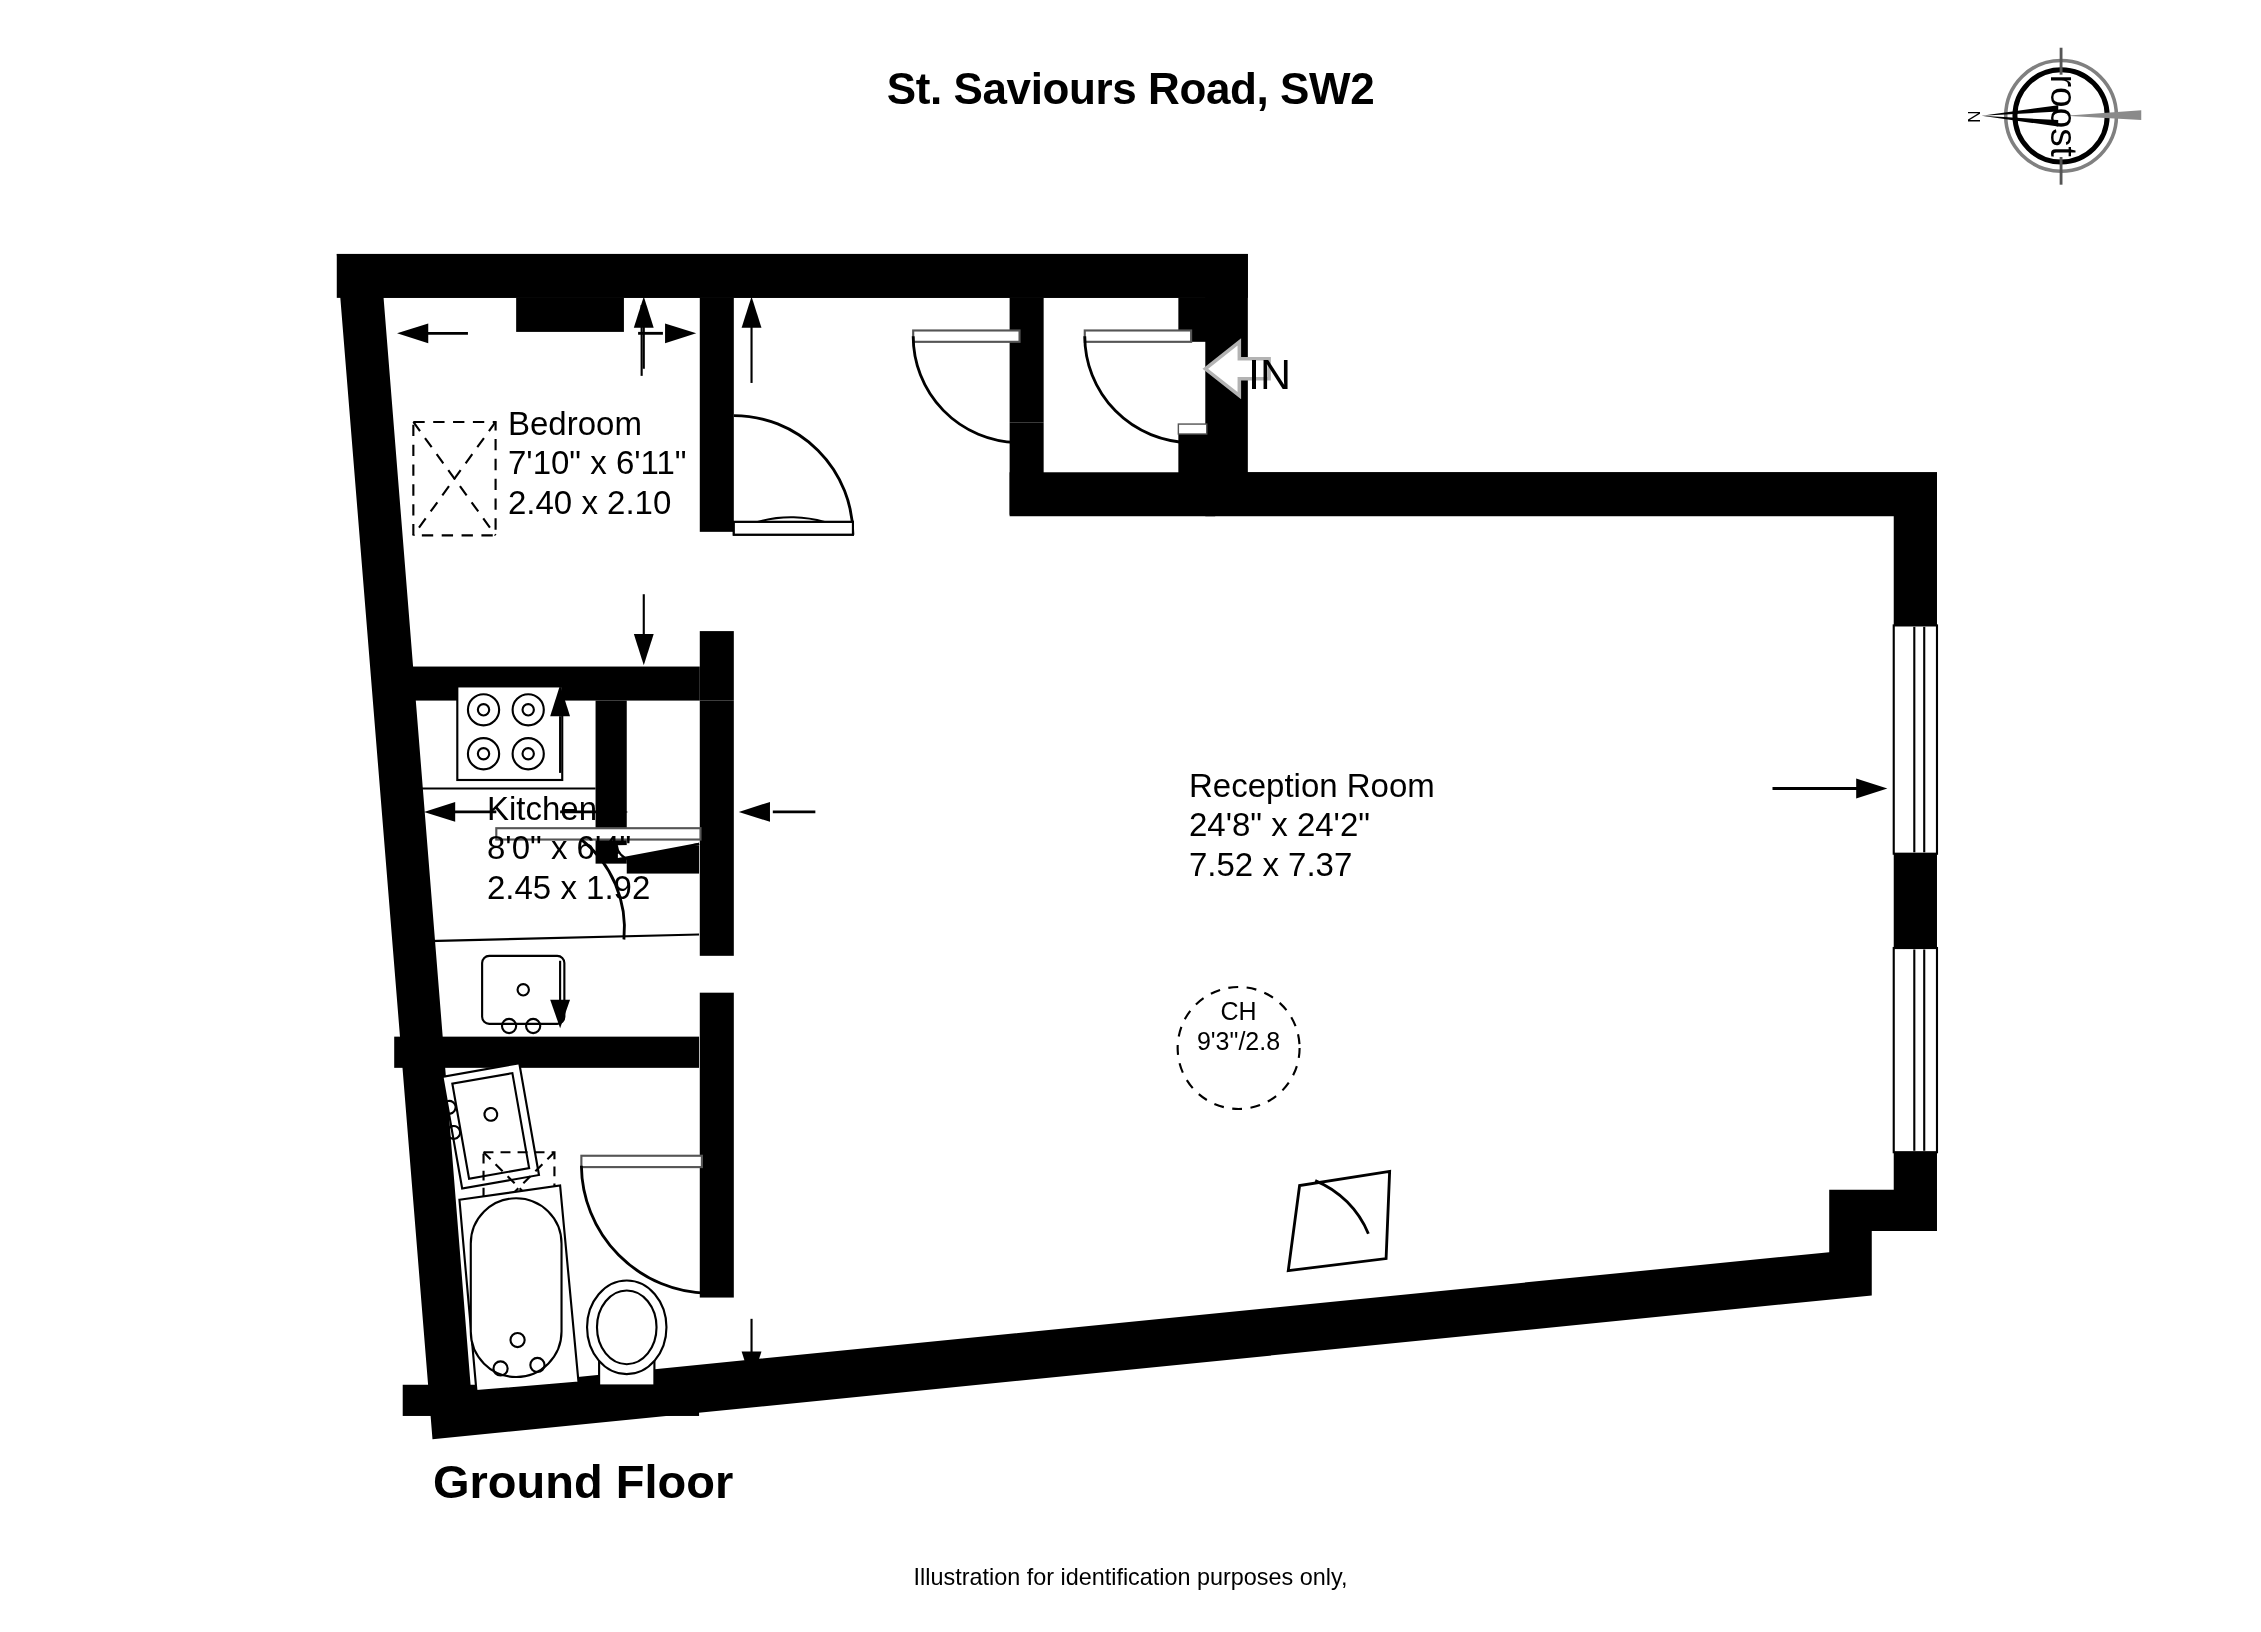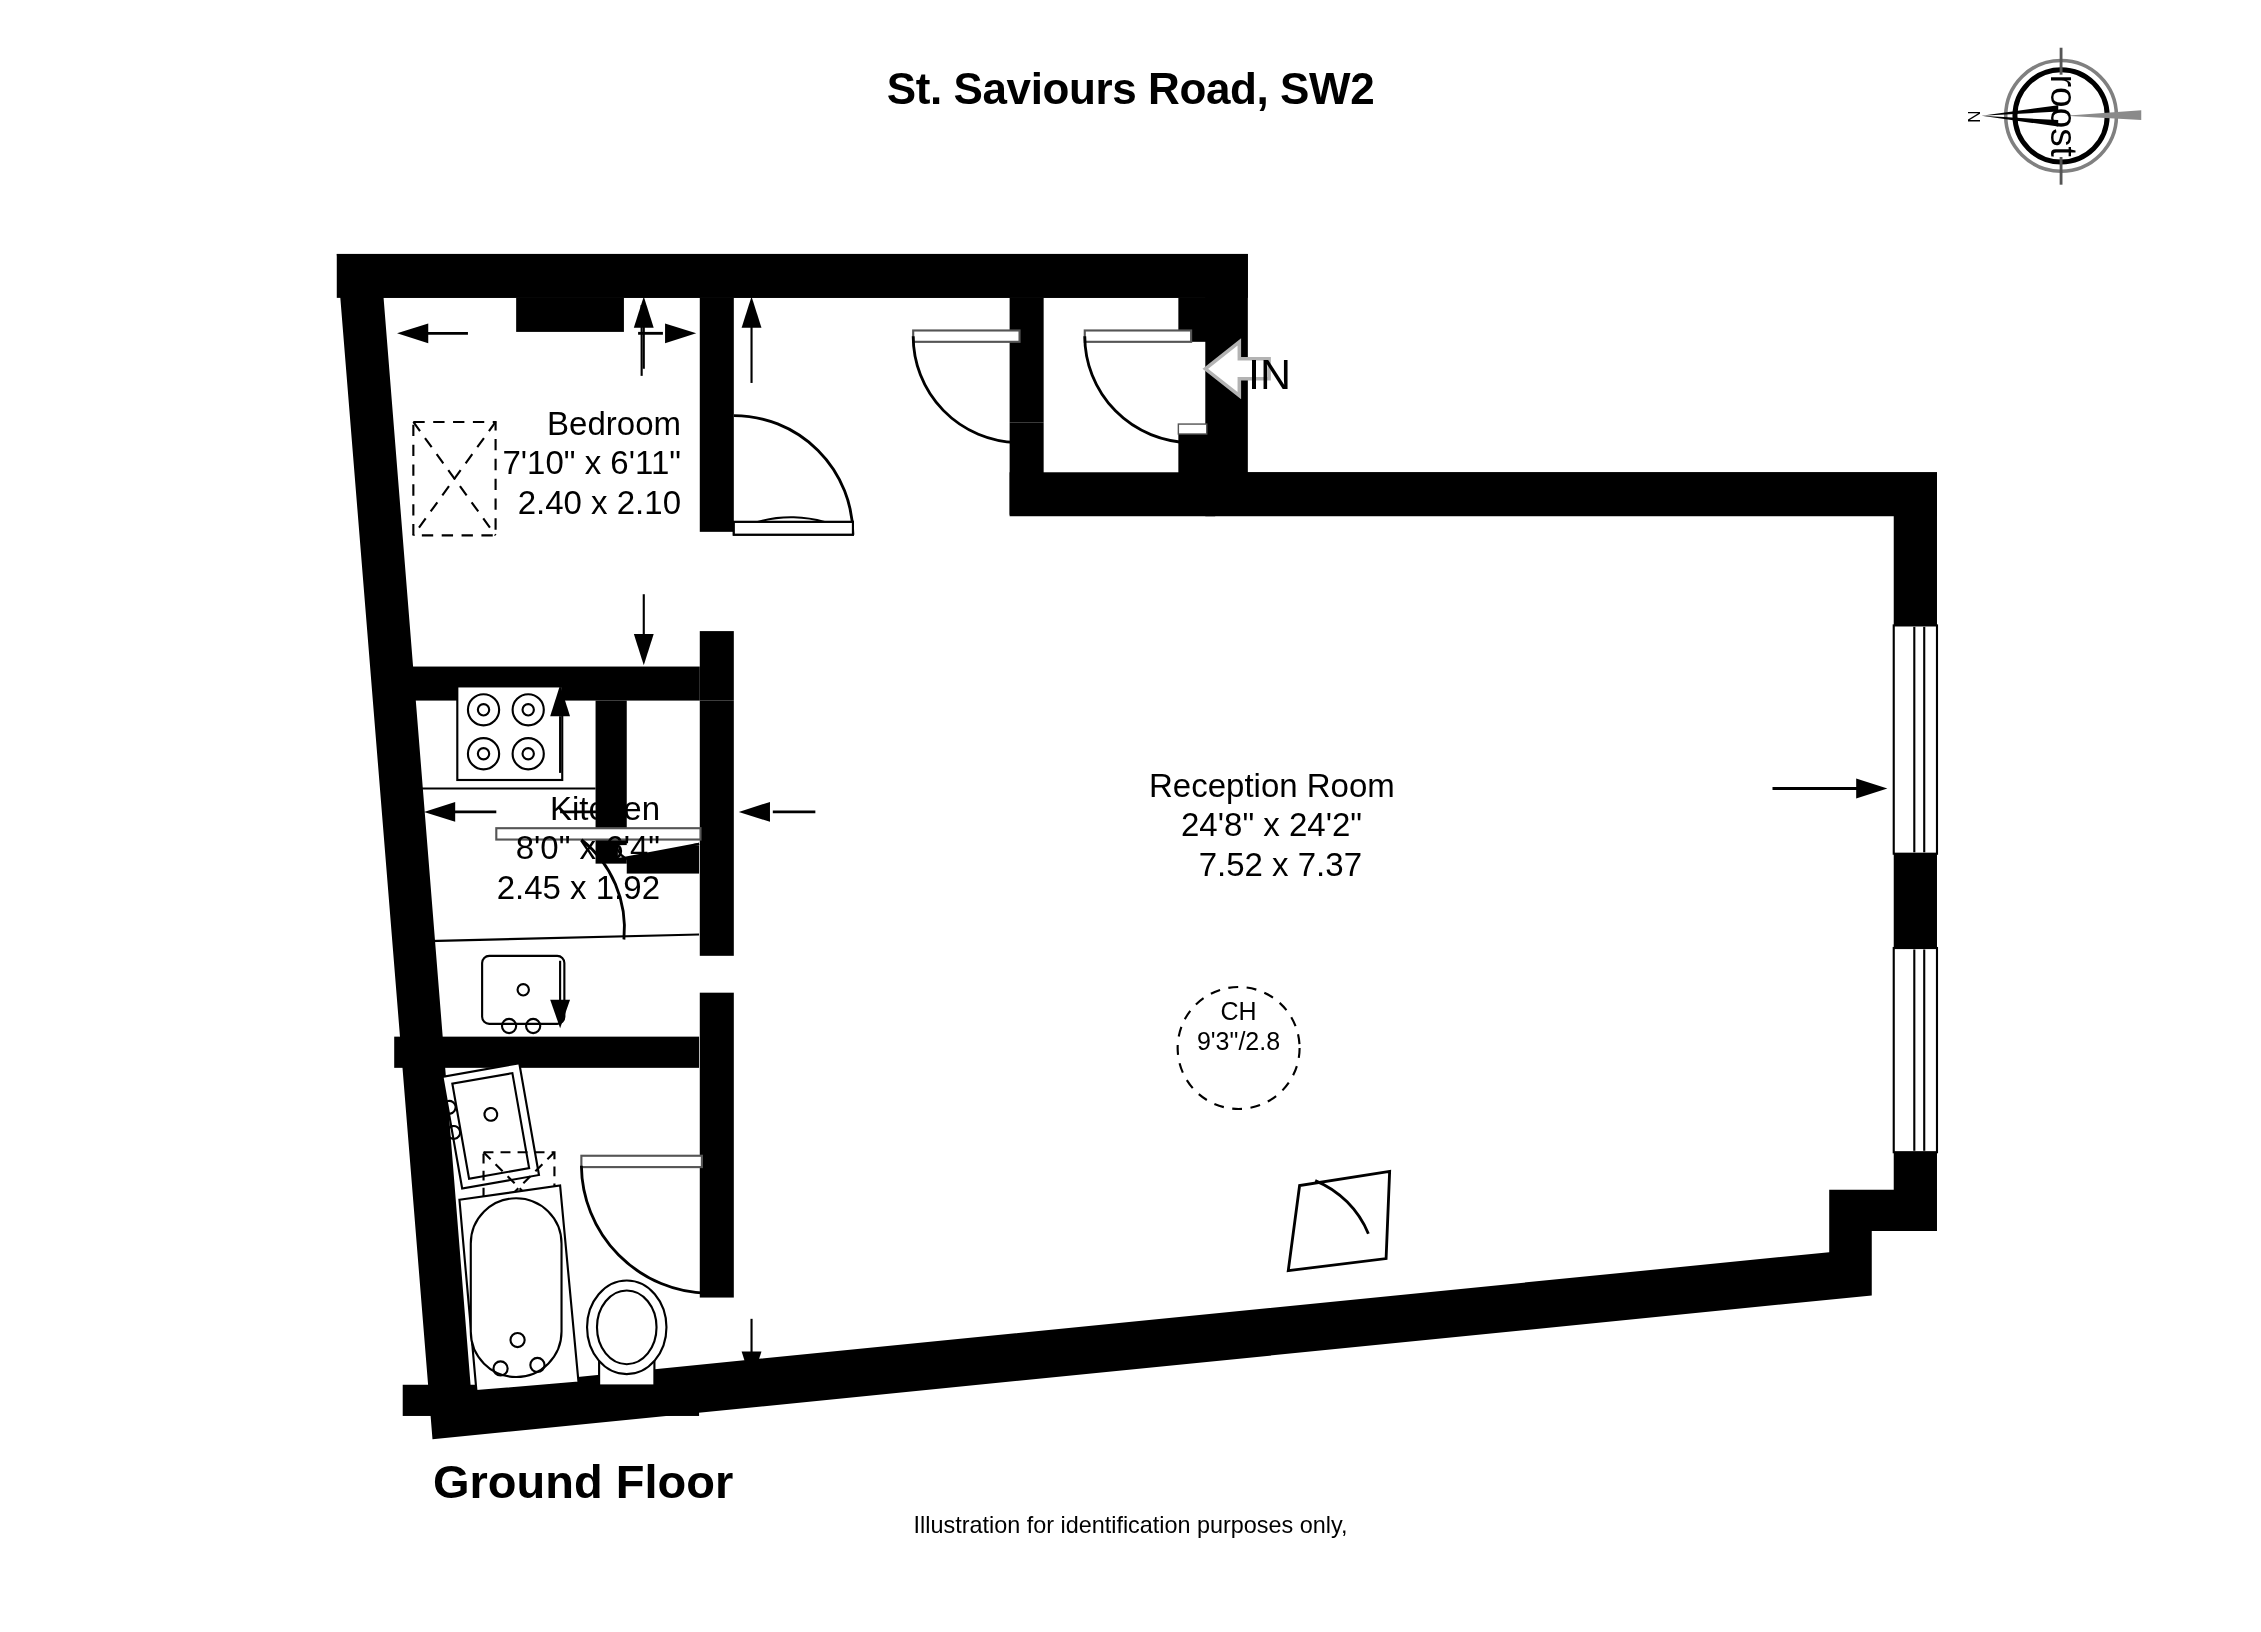--- a/index.html
+++ b/index.html
@@ -57,25 +57,26 @@
     position: absolute;
     left: 0;
     top: 0;
     width: 2261px;
     height: 1633px;
   }
 
   
   .roomlabel {
     position: absolute;
-    text-align: right;
+    text-align: left;
     font-size: 33px;
     line-height: 1.19;
     white-space: nowrap;
     font-weight: normal;
+    margin-left: 40px;
   }
 
   #bedroom-label { left: 468px; top: 404px; width: 213px; }
   #kitchen-label { left: 447px; top: 789px; width: 213px; }
   #reception-label { left: 1149px; top: 766px; width: 213px; }
 
   #ch-label {
     position: absolute;
     left: 1178px; top: 996px;
     width: 121px;
@@ -99,21 +100,21 @@
     font-weight: bold;
   }
 
   .footer {
     position: absolute;
     left: 0;
     width: 2261px;
     text-align: center;
     font-size: 23.4px;
   }
-  #footer1 { top: 1512px; }
+  #footer1 { top: 1564px; }
   #footer2 { top: 1597px; }
 </style>
 </head>
 <body>
 
 <div id="page">
 
   <div class="title">St. Saviours Road, SW2</div>
 
   <svg id="compass" viewBox="0 0 310 235">

